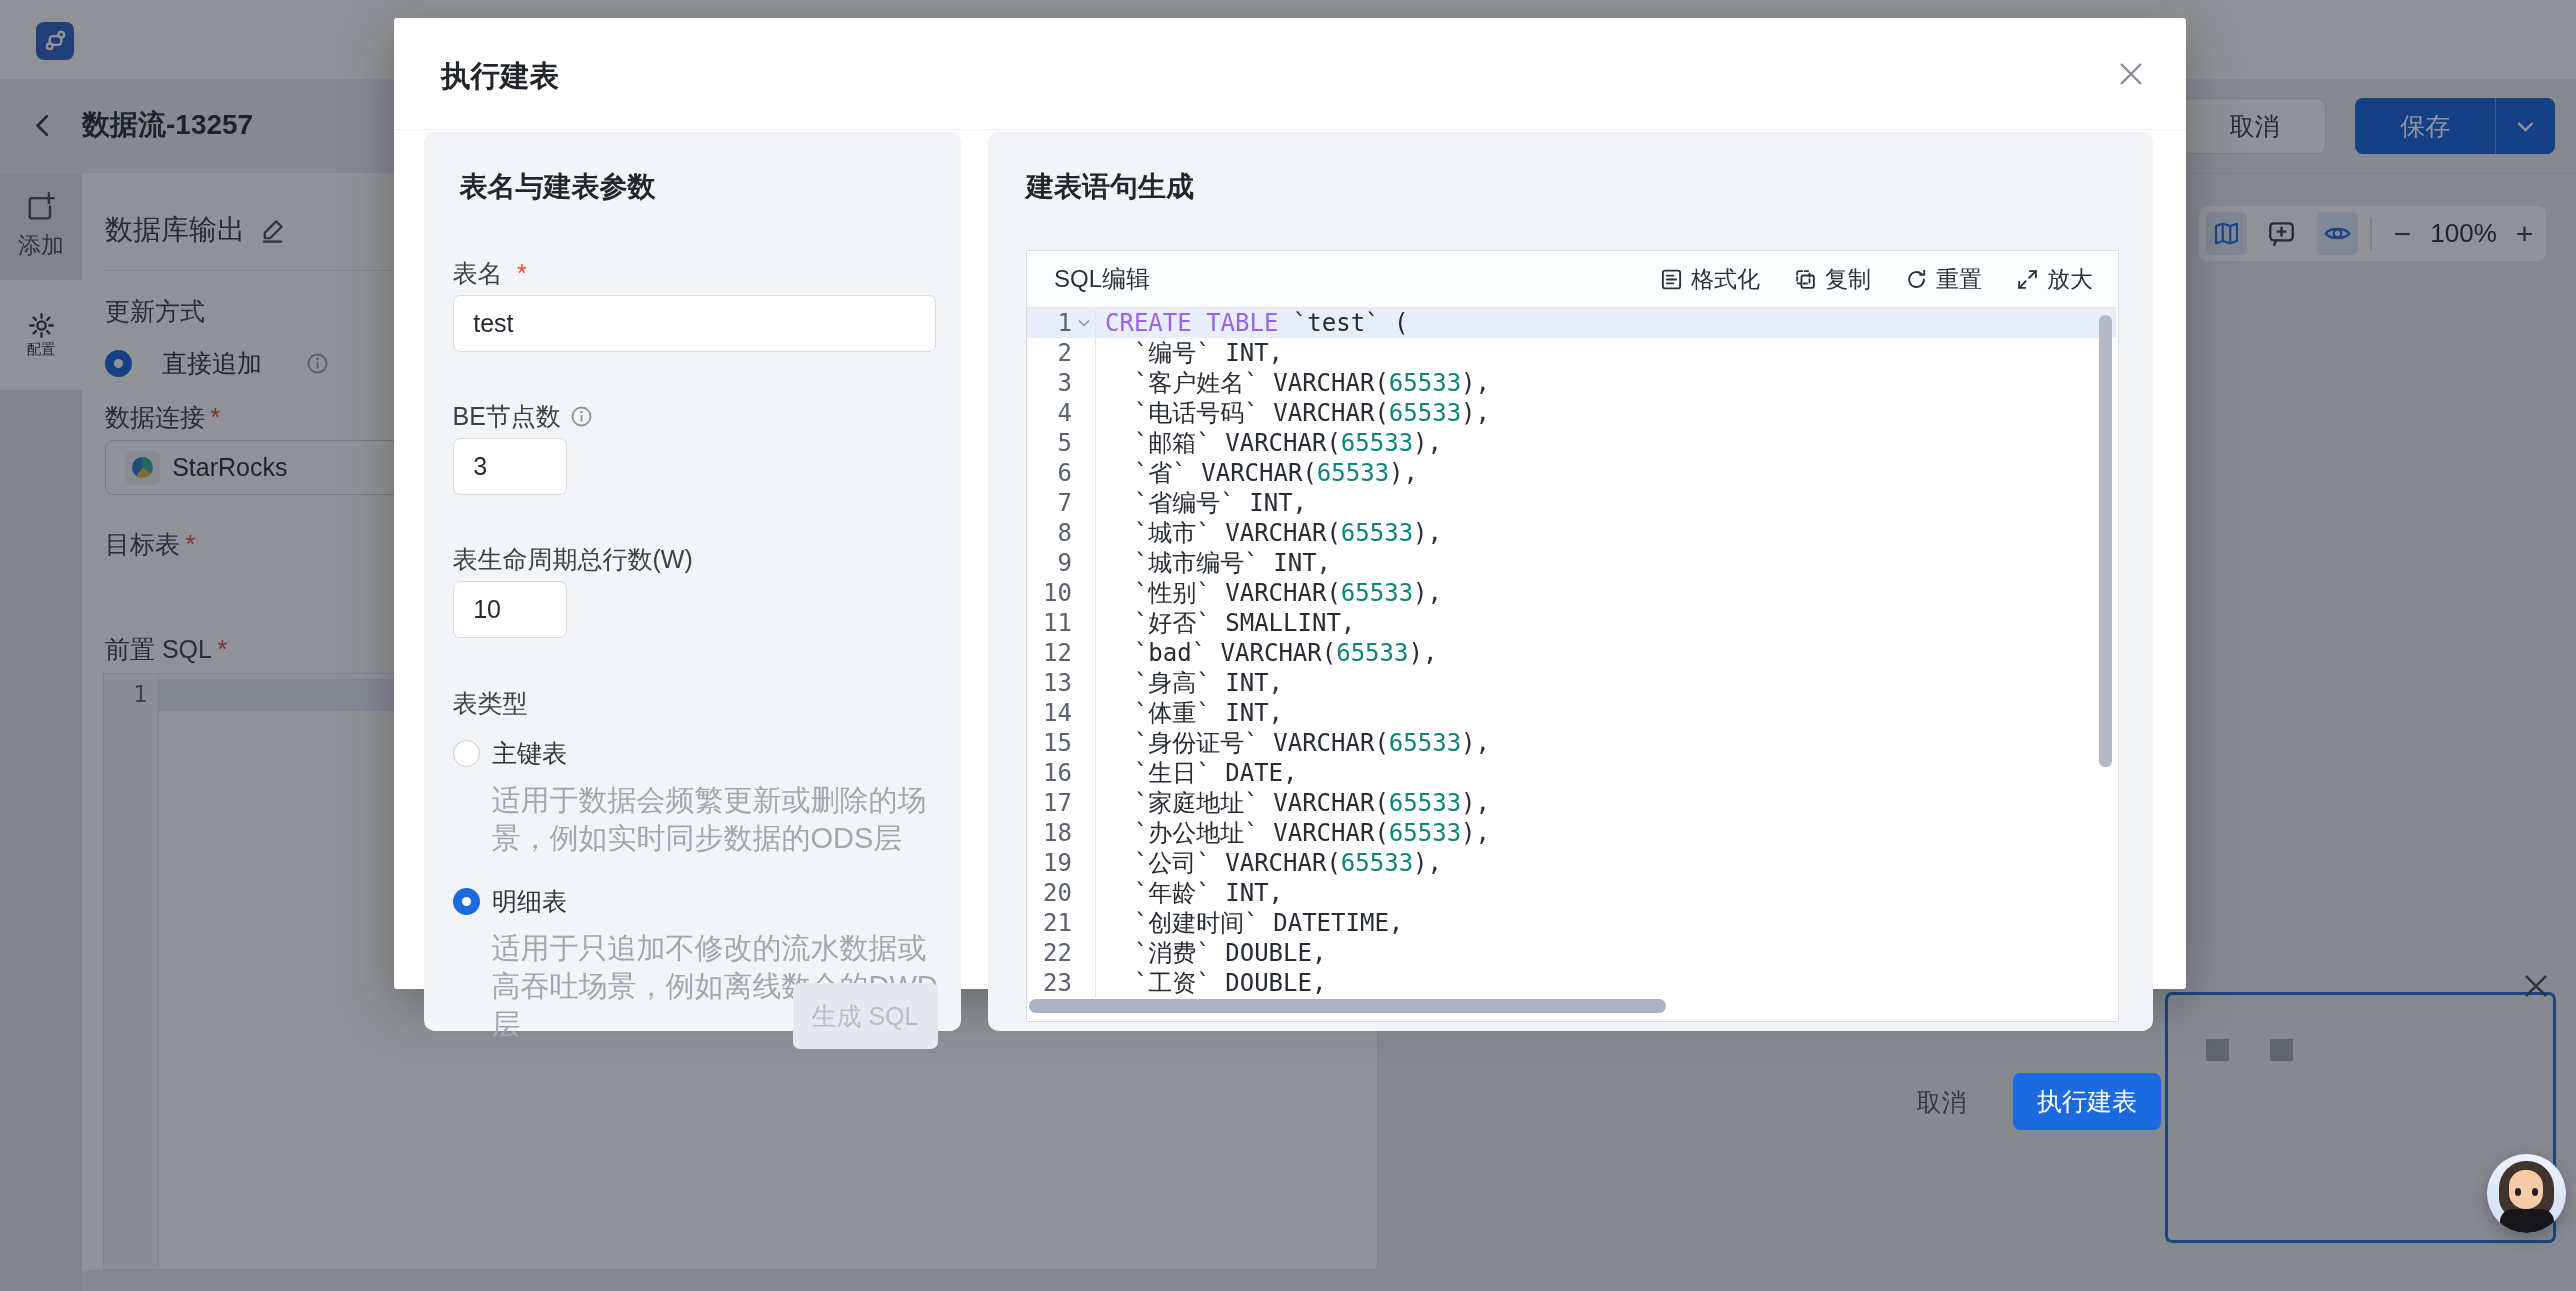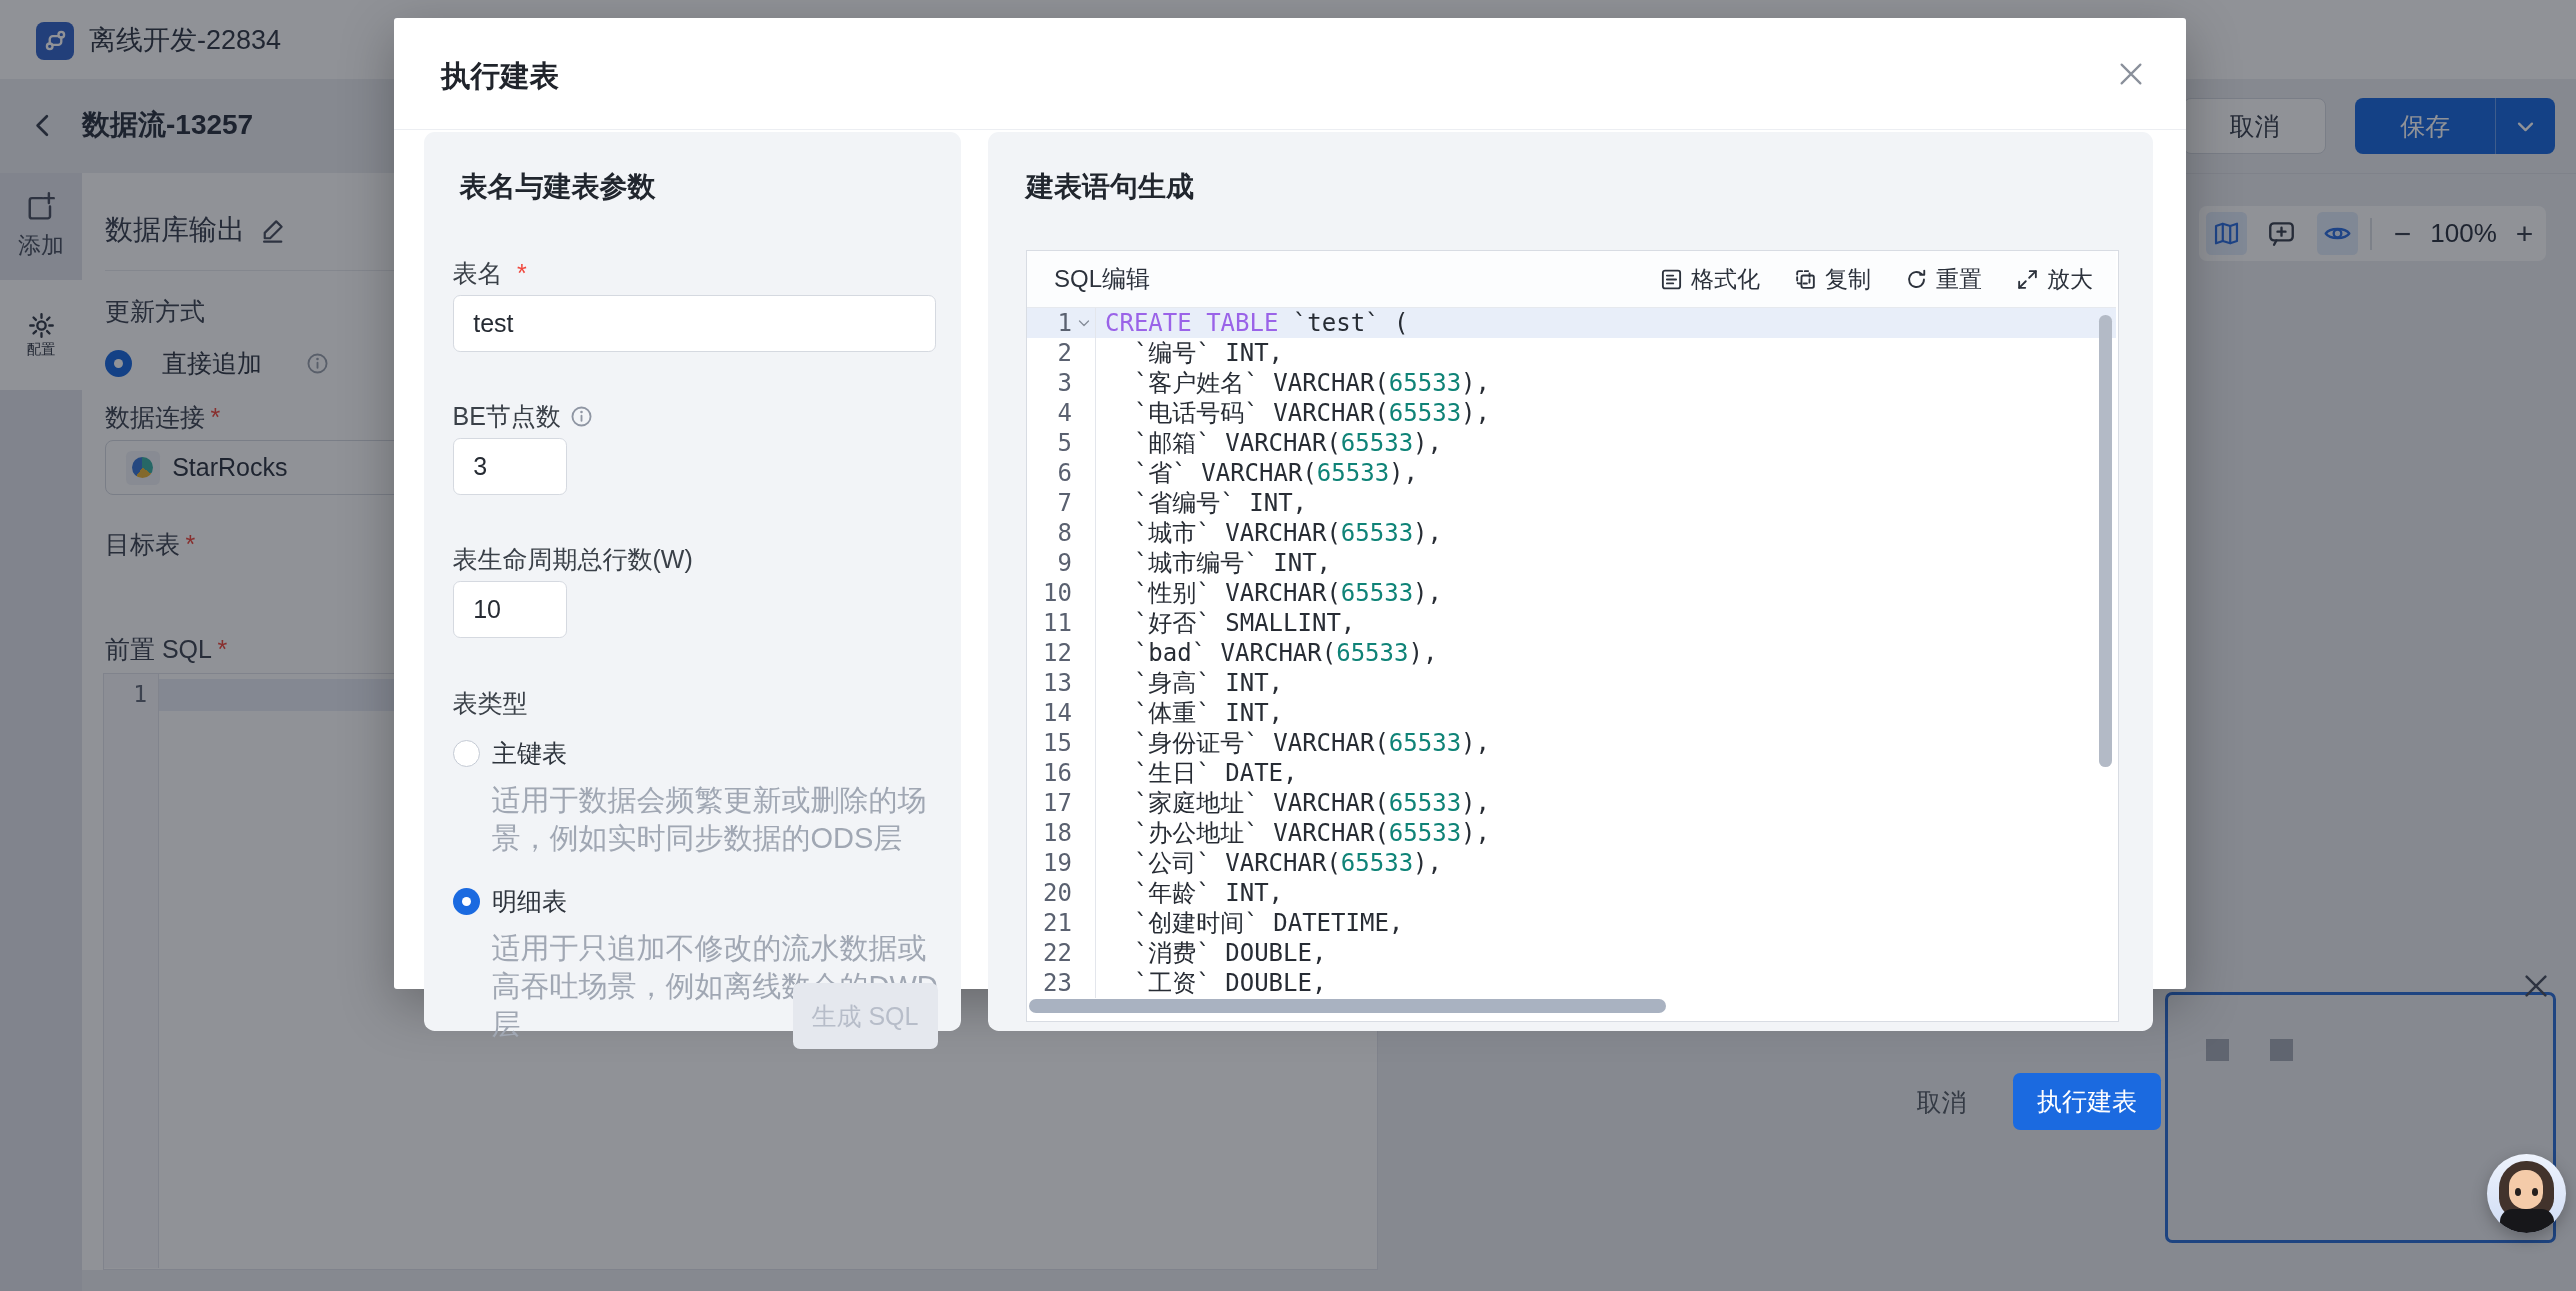--- a/index.html
+++ b/index.html
@@ -111,21 +111,20 @@
 <div class="stage">
 
   <div class="abs topbar">
     <div class="abs logo-tile">
       <svg width="25" height="25" viewBox="0 0 16 16" fill="none" stroke="currentColor" stroke-width="1.5" stroke-linecap="round" stroke-linejoin="round">
         <circle cx="4.3" cy="11.7" r="1.8"></circle>
           <circle cx="11.7" cy="4.3" r="1.8"></circle>
         <path d="M4.3 9.9V7.2a2 2 0 0 1 2-2h3.4M11.7 6.1v2.7a2 2 0 0 1-2 2H6.3"></path>
       </svg>
     </div>
-    <div class="abs app-title">离线开发-22834</div>
   </div>
 
   <div class="abs canvas"></div>
 
   <div class="abs flow-header"></div>
   <div class="abs back-btn">
     <svg width="27" height="27" viewBox="0 0 16 16" fill="none" stroke="currentColor" stroke-width="1.6" stroke-linecap="round" stroke-linejoin="round">
         <path d="M10 2.5 4.5 8 10 13.5"></path>
       </svg>
   </div>

